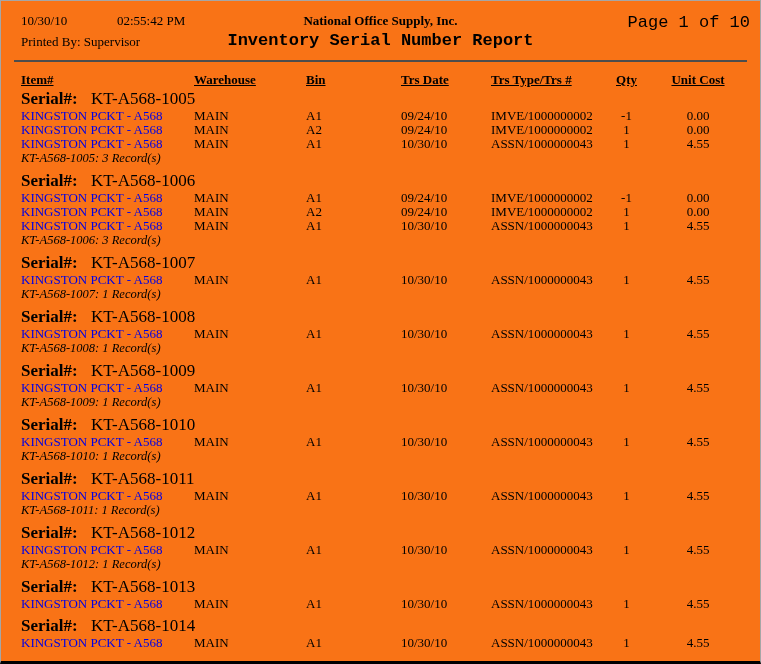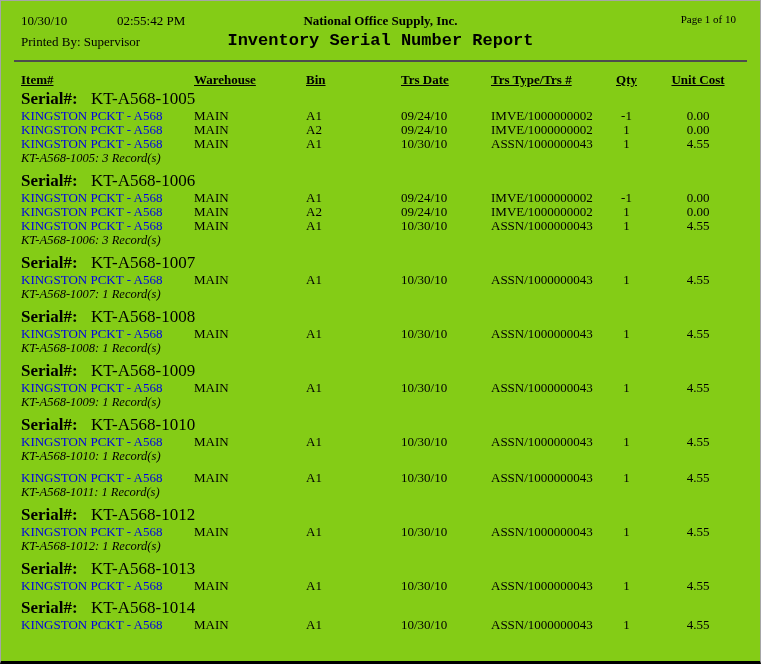--- a/index.html
+++ b/index.html
@@ -3,35 +3,35 @@
 <meta charset="utf-8">
 <style>
   * { margin: 0; padding: 0; box-sizing: border-box; }
   html, body { background: #ffffff; }
   body { font-family: "Liberation Serif", "DejaVu Serif", serif; color: #000; }
 
   .page {
     position: relative;
     width: 761px;
     height: 664px;
-    background: #84cc16;
+    background: #f97316;
     border: 1px solid #a6a6a6;
     border-bottom: 3px solid #000;
     overflow: hidden;
   }
 
   
   .hdr-date      { position: absolute; left: 20px;  top: 12px; font-size: 13px; }
   .hdr-time      { position: absolute; left: 88px;  top: 12px; font-size: 13px; margin-left: 28px; }
   .hdr-printedby { position: absolute; left: 20px;  top: 33px; font-size: 13px; }
   .hdr-company   { position: absolute; left: 0; right: 0; top: 12px; text-align: center;
                    font-size: 13px; font-weight: bold; }
   .hdr-title     { position: absolute; left: 0; right: 0; top: 30px; text-align: center;
                    font-size: 17px; font-weight: bold; font-family: Liberation Mono, monospace; }
-  .hdr-page      { position: absolute; right: 24px; top: 12px; font-size: 11px; }
+  .hdr-page      { position: absolute; right: 10px; top: 12px; font-size: 17px; font-family: Liberation Mono, monospace; }
 
   .hdr-rule { position: absolute; left: 13px; right: 13px; top: 59px; height: 2px;
               background: #4d4d4d; }
 
   
   .report-body { position: absolute; left: 0; right: 0; top: 72px; bottom: 0;
                  padding-left: 20px; padding-right: 18px; }
 
   .grid-row {
     display: grid;
@@ -222,20 +222,23 @@
     <span>10/30/10</span>
     <span>ASSN/1000000043</span>
     <span class="cell-qty">1</span>
     <span class="cell-cost">4.55</span>
   </div>
 </div>
     <div class="group-footer">KT-A568-1010: 1 Record(s)</div>
   </div>
 
   <div class="report-group">
+    <div class="serial-row">
+      <span class="serial-label">Serial#:</span><span class="serial-value">KT-A568-1011</span>
+    </div>
     <div>
   <div class="grid-row">
     <span class="item-link">KINGSTON PCKT - A568</span>
     <span>MAIN</span>
     <span>A1</span>
     <span>10/30/10</span>
     <span>ASSN/1000000043</span>
     <span class="cell-qty">1</span>
     <span class="cell-cost">4.55</span>
   </div>

